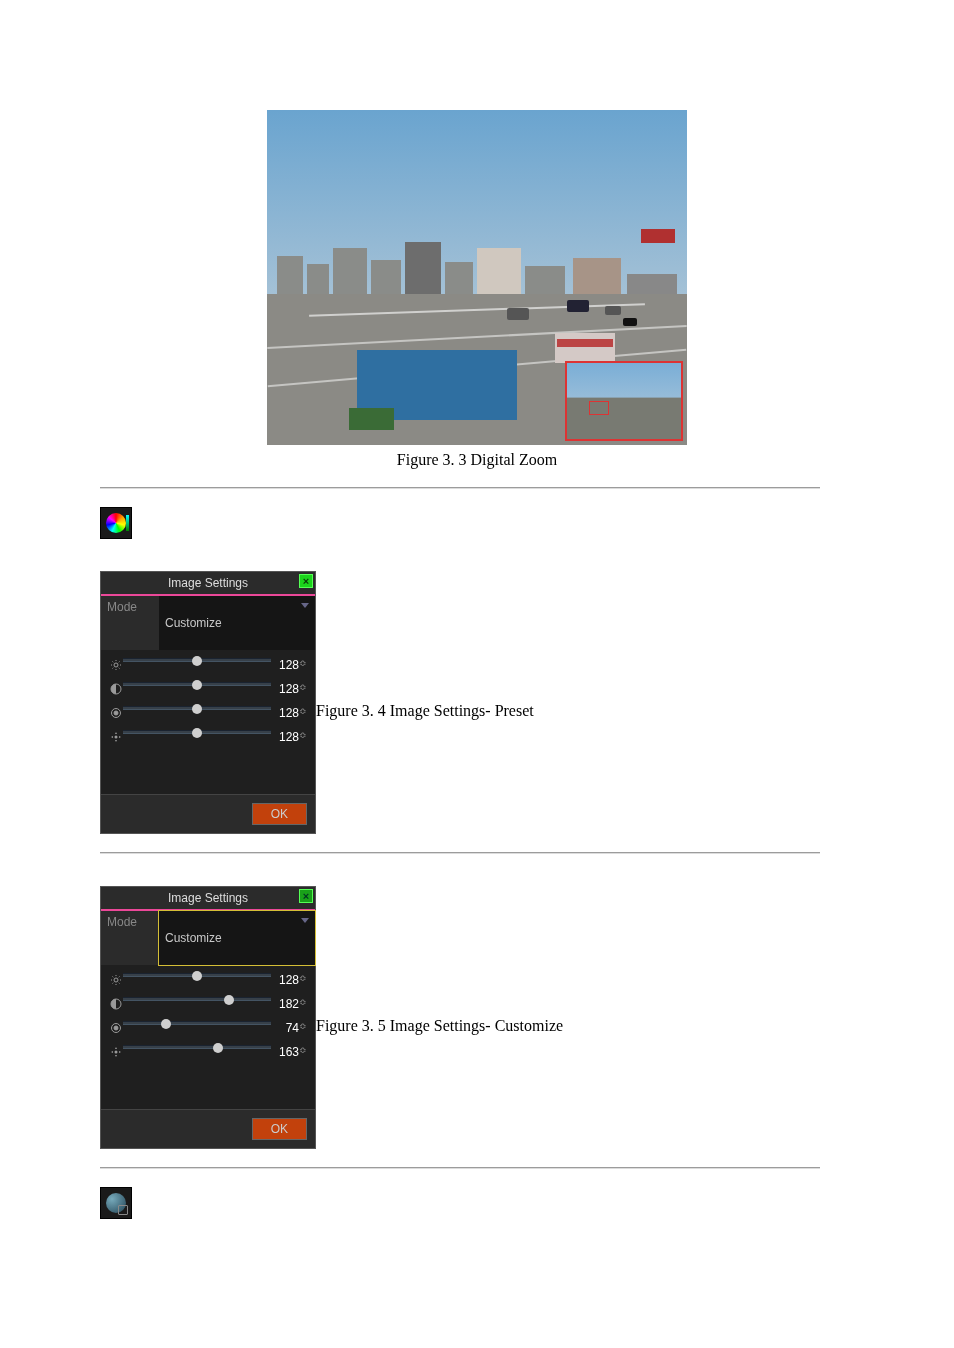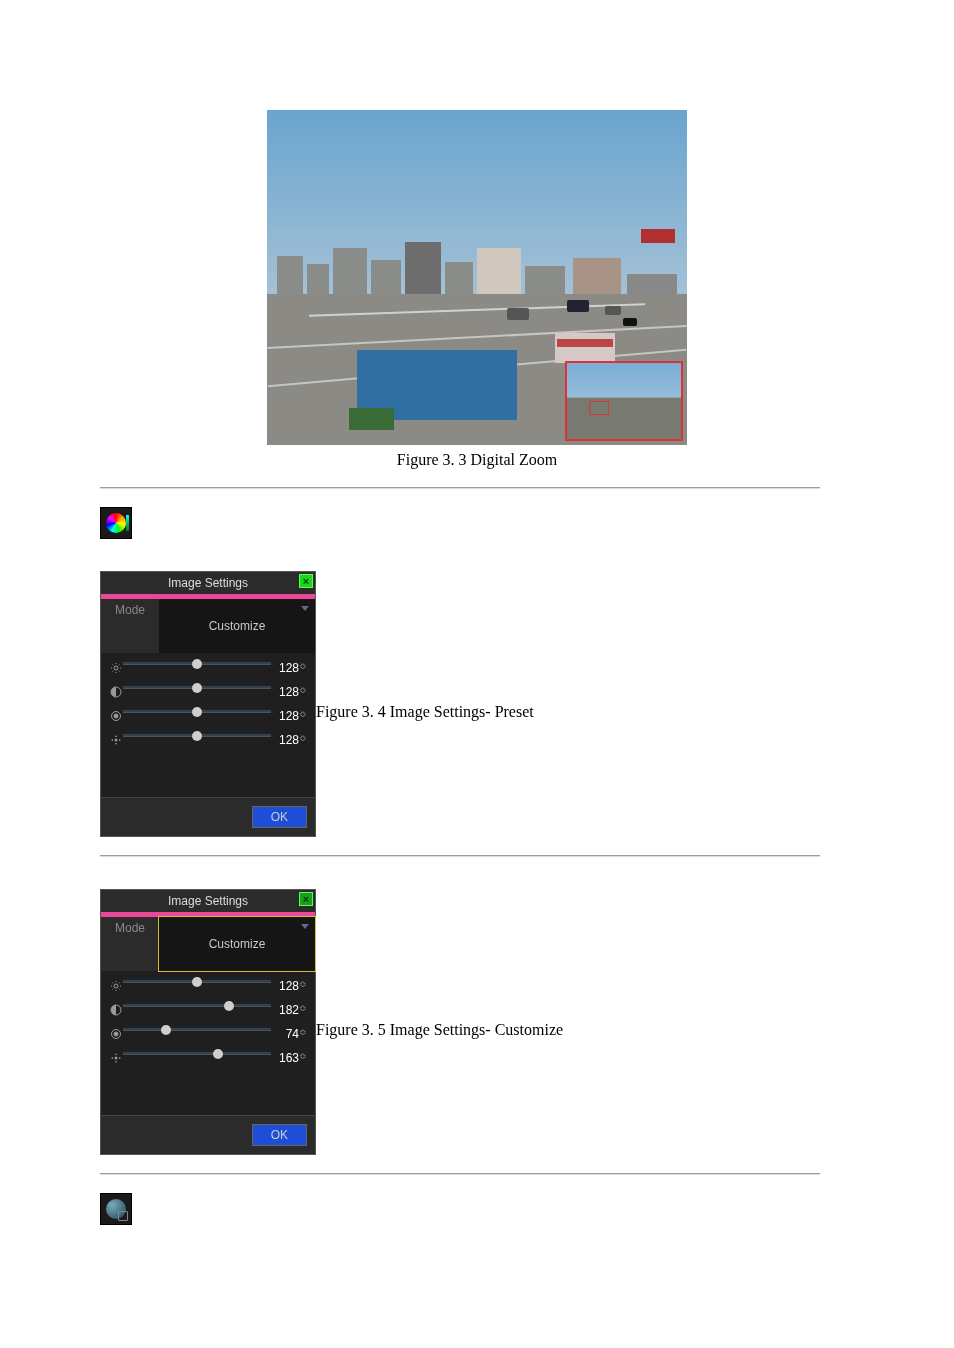--- a/index.html
+++ b/index.html
@@ -43,36 +43,36 @@
     .color-wheel::after{content:"";position:absolute;right:-3px;top:2px;bottom:2px;width:3px;background:linear-gradient(cyan,green);}
     .ptz-icon{width:20px;height:20px;background:radial-gradient(circle at 30% 30%,#7ab,#245);border-radius:50%;position:relative;}
     .ptz-icon::after{content:"";position:absolute;right:-2px;bottom:-2px;width:8px;height:8px;border:1px solid #888;border-radius:1px;}
     .panel {
       width:216px; background:#2b2b2b; border:1px solid #555; color:#b8b8b8;
       font-family: Arial, Helvetica, sans-serif; font-size:12px;
     }
     .panel-header { position:relative; text-align:center; padding:4px 0; color:#ddd; background:#2b2b2b;}
     .panel-close { position:absolute; right:2px; top:2px; width:14px; height:14px; background:#1bd41b; color:#0a3a0a; font-size:11px; line-height:13px; text-align:center; font-weight:bold; border:1px solid #5f5; cursor:pointer;}
     .panel-close.x2 { background:#19a019; color:#032; }
-    .panel-mode-row { display:flex; border-top:5px solid #ec4899;text-align:center;}
+    .panel-mode-row { display:flex; border-top:2px solid #ec4899;}
     .panel-mode-label { width:58px; padding:4px 6px; color:#888;}
     .panel-mode-select { flex:1; background:#151515; color:#c9c9c9; padding:20px 6px; position:relative;}
     .panel-mode-select.hl { outline:1px solid #d4be36; background:#151515; }
     .panel-mode-select .arrow{position:absolute;right:6px;top:7px;width:0;height:0;border-left:4px solid transparent;border-right:4px solid transparent;border-top:5px solid #668;}
     .sliders { padding:8px 8px 4px 8px; background:#1f1f1f;}
     .slider-row { display:flex; align-items:flex-start; margin-bottom:6px; height:18px;}
     .slider-icon { width:14px; height:14px; display:flex; align-items:center; justify-content:center; color:#9a9a9a;}
     .slider-icon svg{width:12px;height:12px;}
     .track { flex:1; height:4px; background:#374049; position:relative; border-top:1px solid #1a2330; border-bottom:1px solid #445463;}
     .thumb { position:absolute; top:-3px; width:10px; height:10px; border-radius:50%; background:#cfcfcf; transform:translateX(-50%);}
     .val { width:28px; text-align:right; color:#fff;}
     .spin { width:8px; color:#888; font-size:9px; letter-spacing:-2px;}
     .panel-spacer { height:36px; background:#1f1f1f;}
     .panel-footer { padding:8px; display:flex; justify-content:flex-end; background:#2b2b2b; border-top:1px solid #444;}
-    .ok-btn { background:#1d4ed8; border:1px solid #666; color:#ccc; padding:3px 18px; font-size:12px; cursor:pointer;}
+    .ok-btn { background:#c2410c; border:1px solid #666; color:#ccc; padding:3px 18px; font-size:12px; cursor:pointer;}
     .figure-panel-wrap { display:flex; flex-direction:row; align-items:center; margin-top:32px;}
     .left-icon-block { margin-top:6px; margin-bottom:0; }
   </style>
 </head>
 <body>
 
 <div class="figure-block">
   <div class="photo">
     <div class="sky"></div>
     <div class="horizon-buildings">

